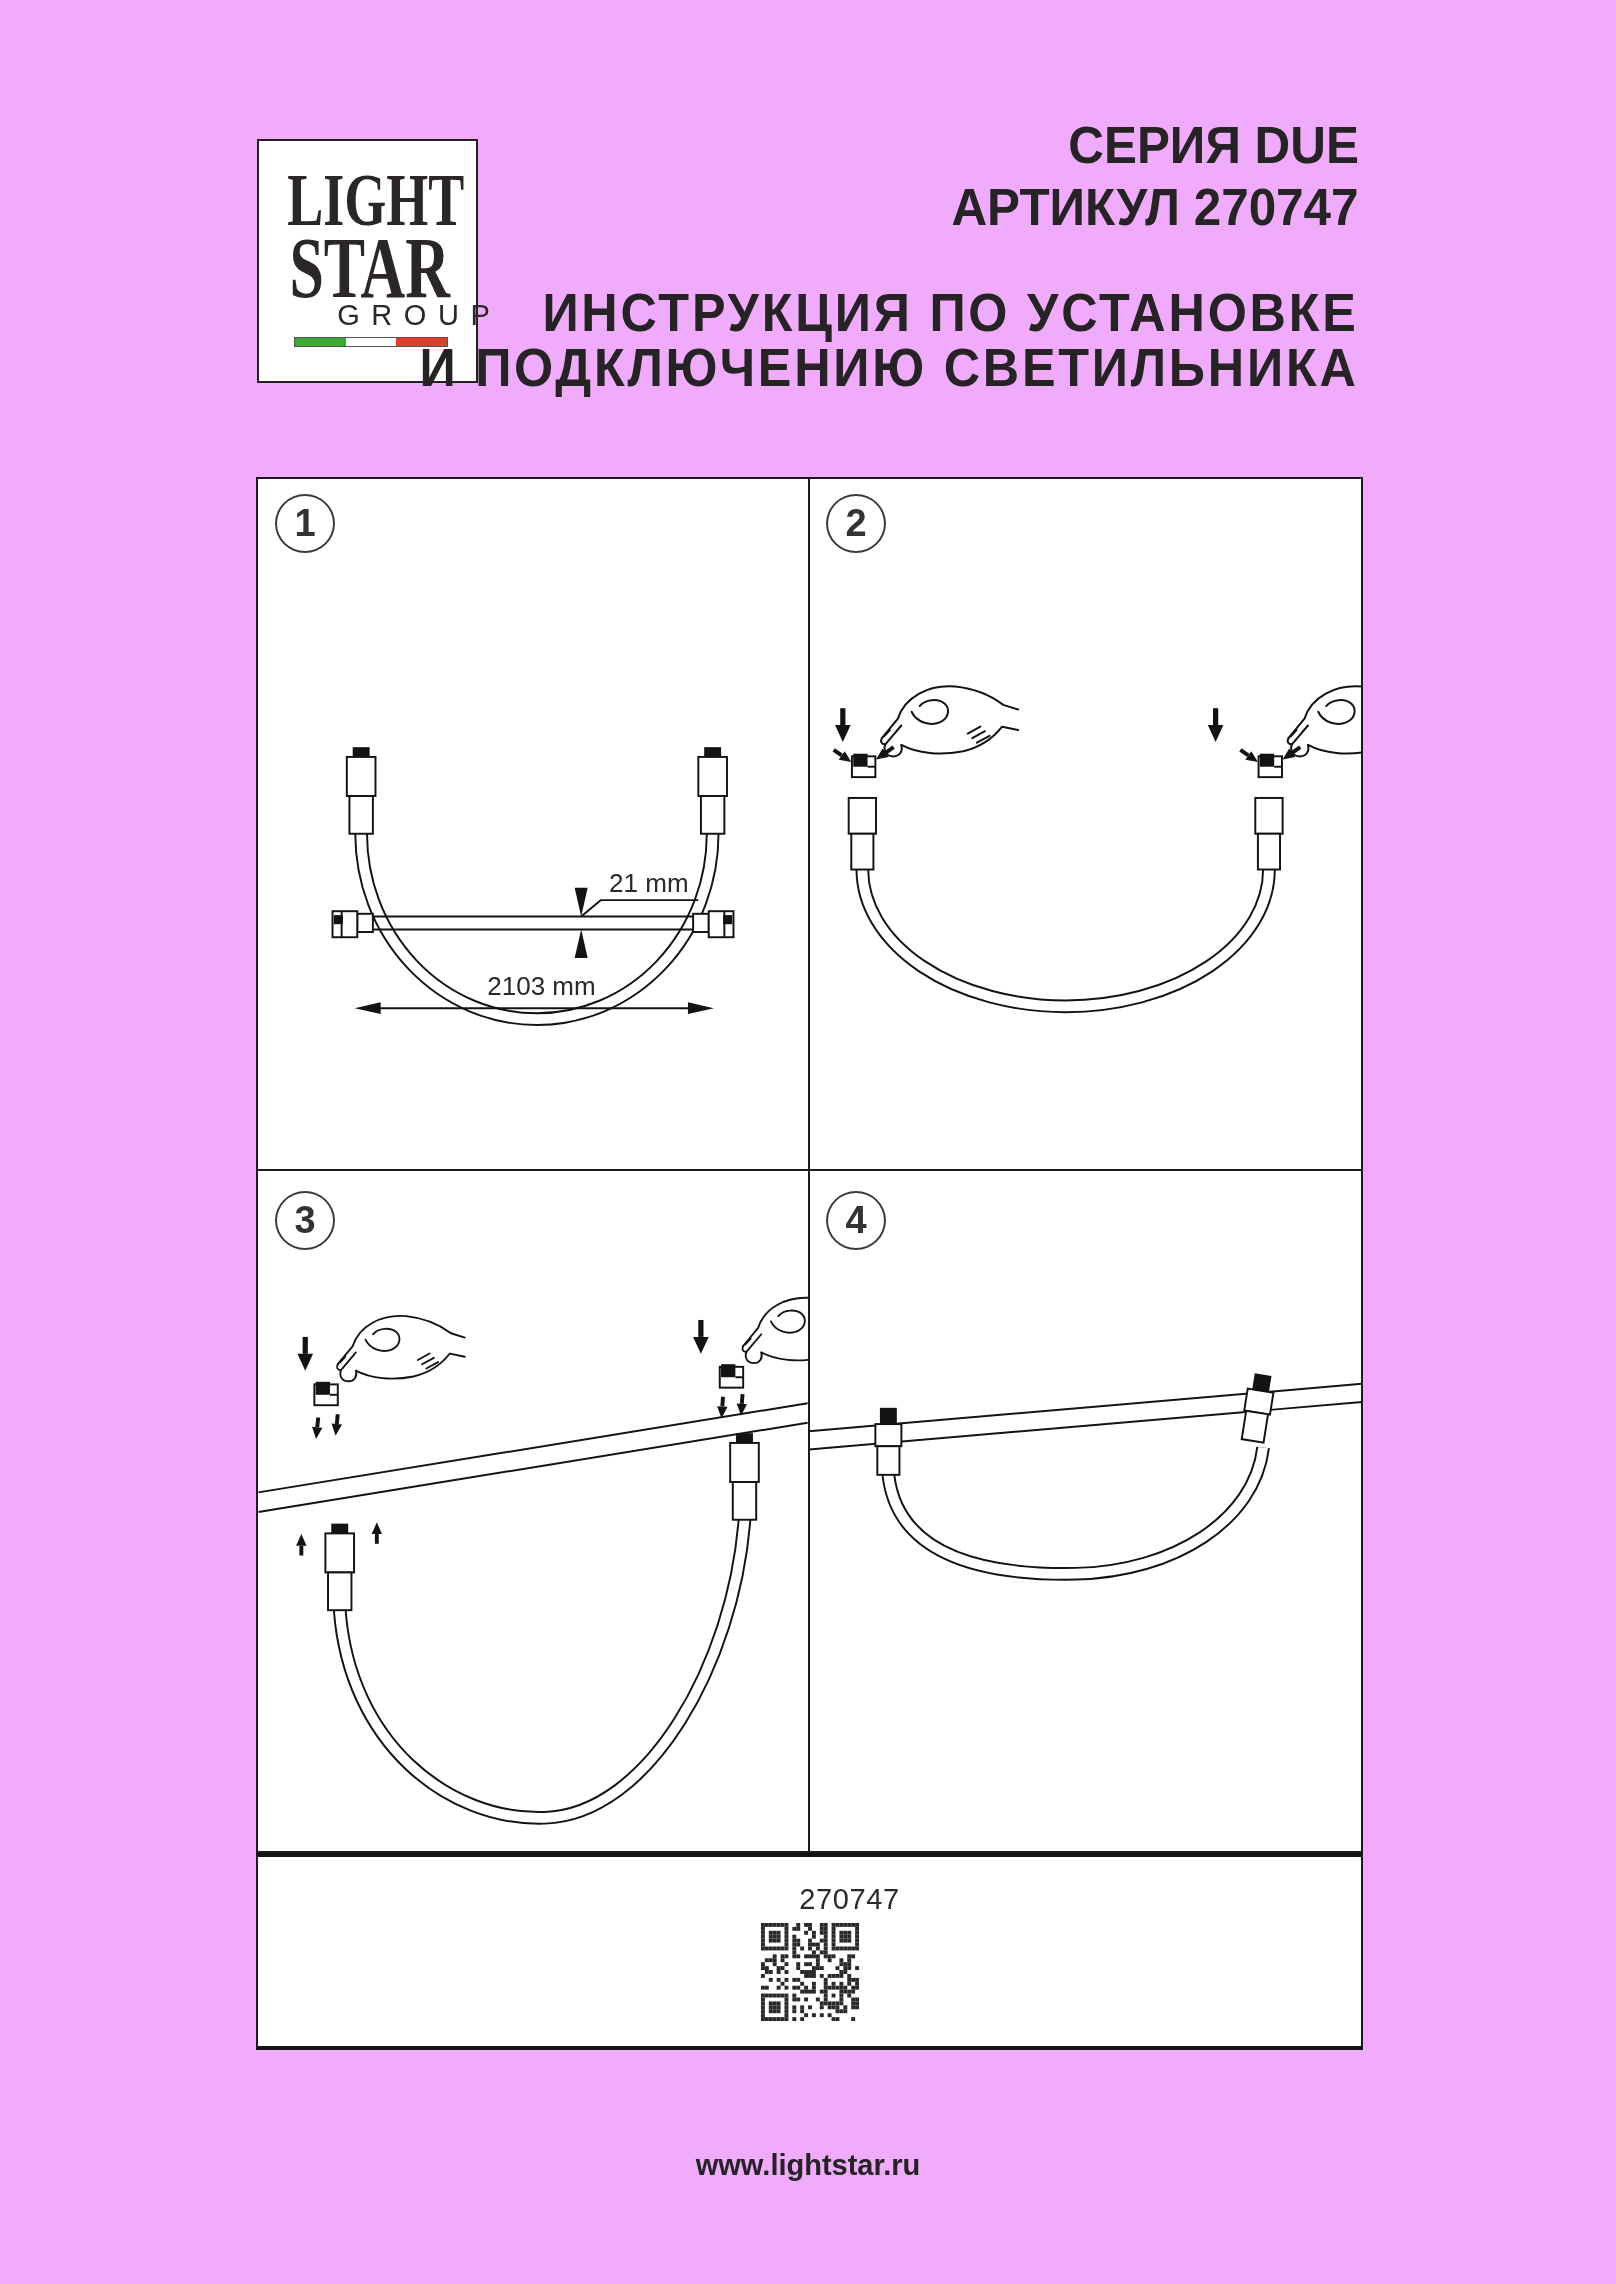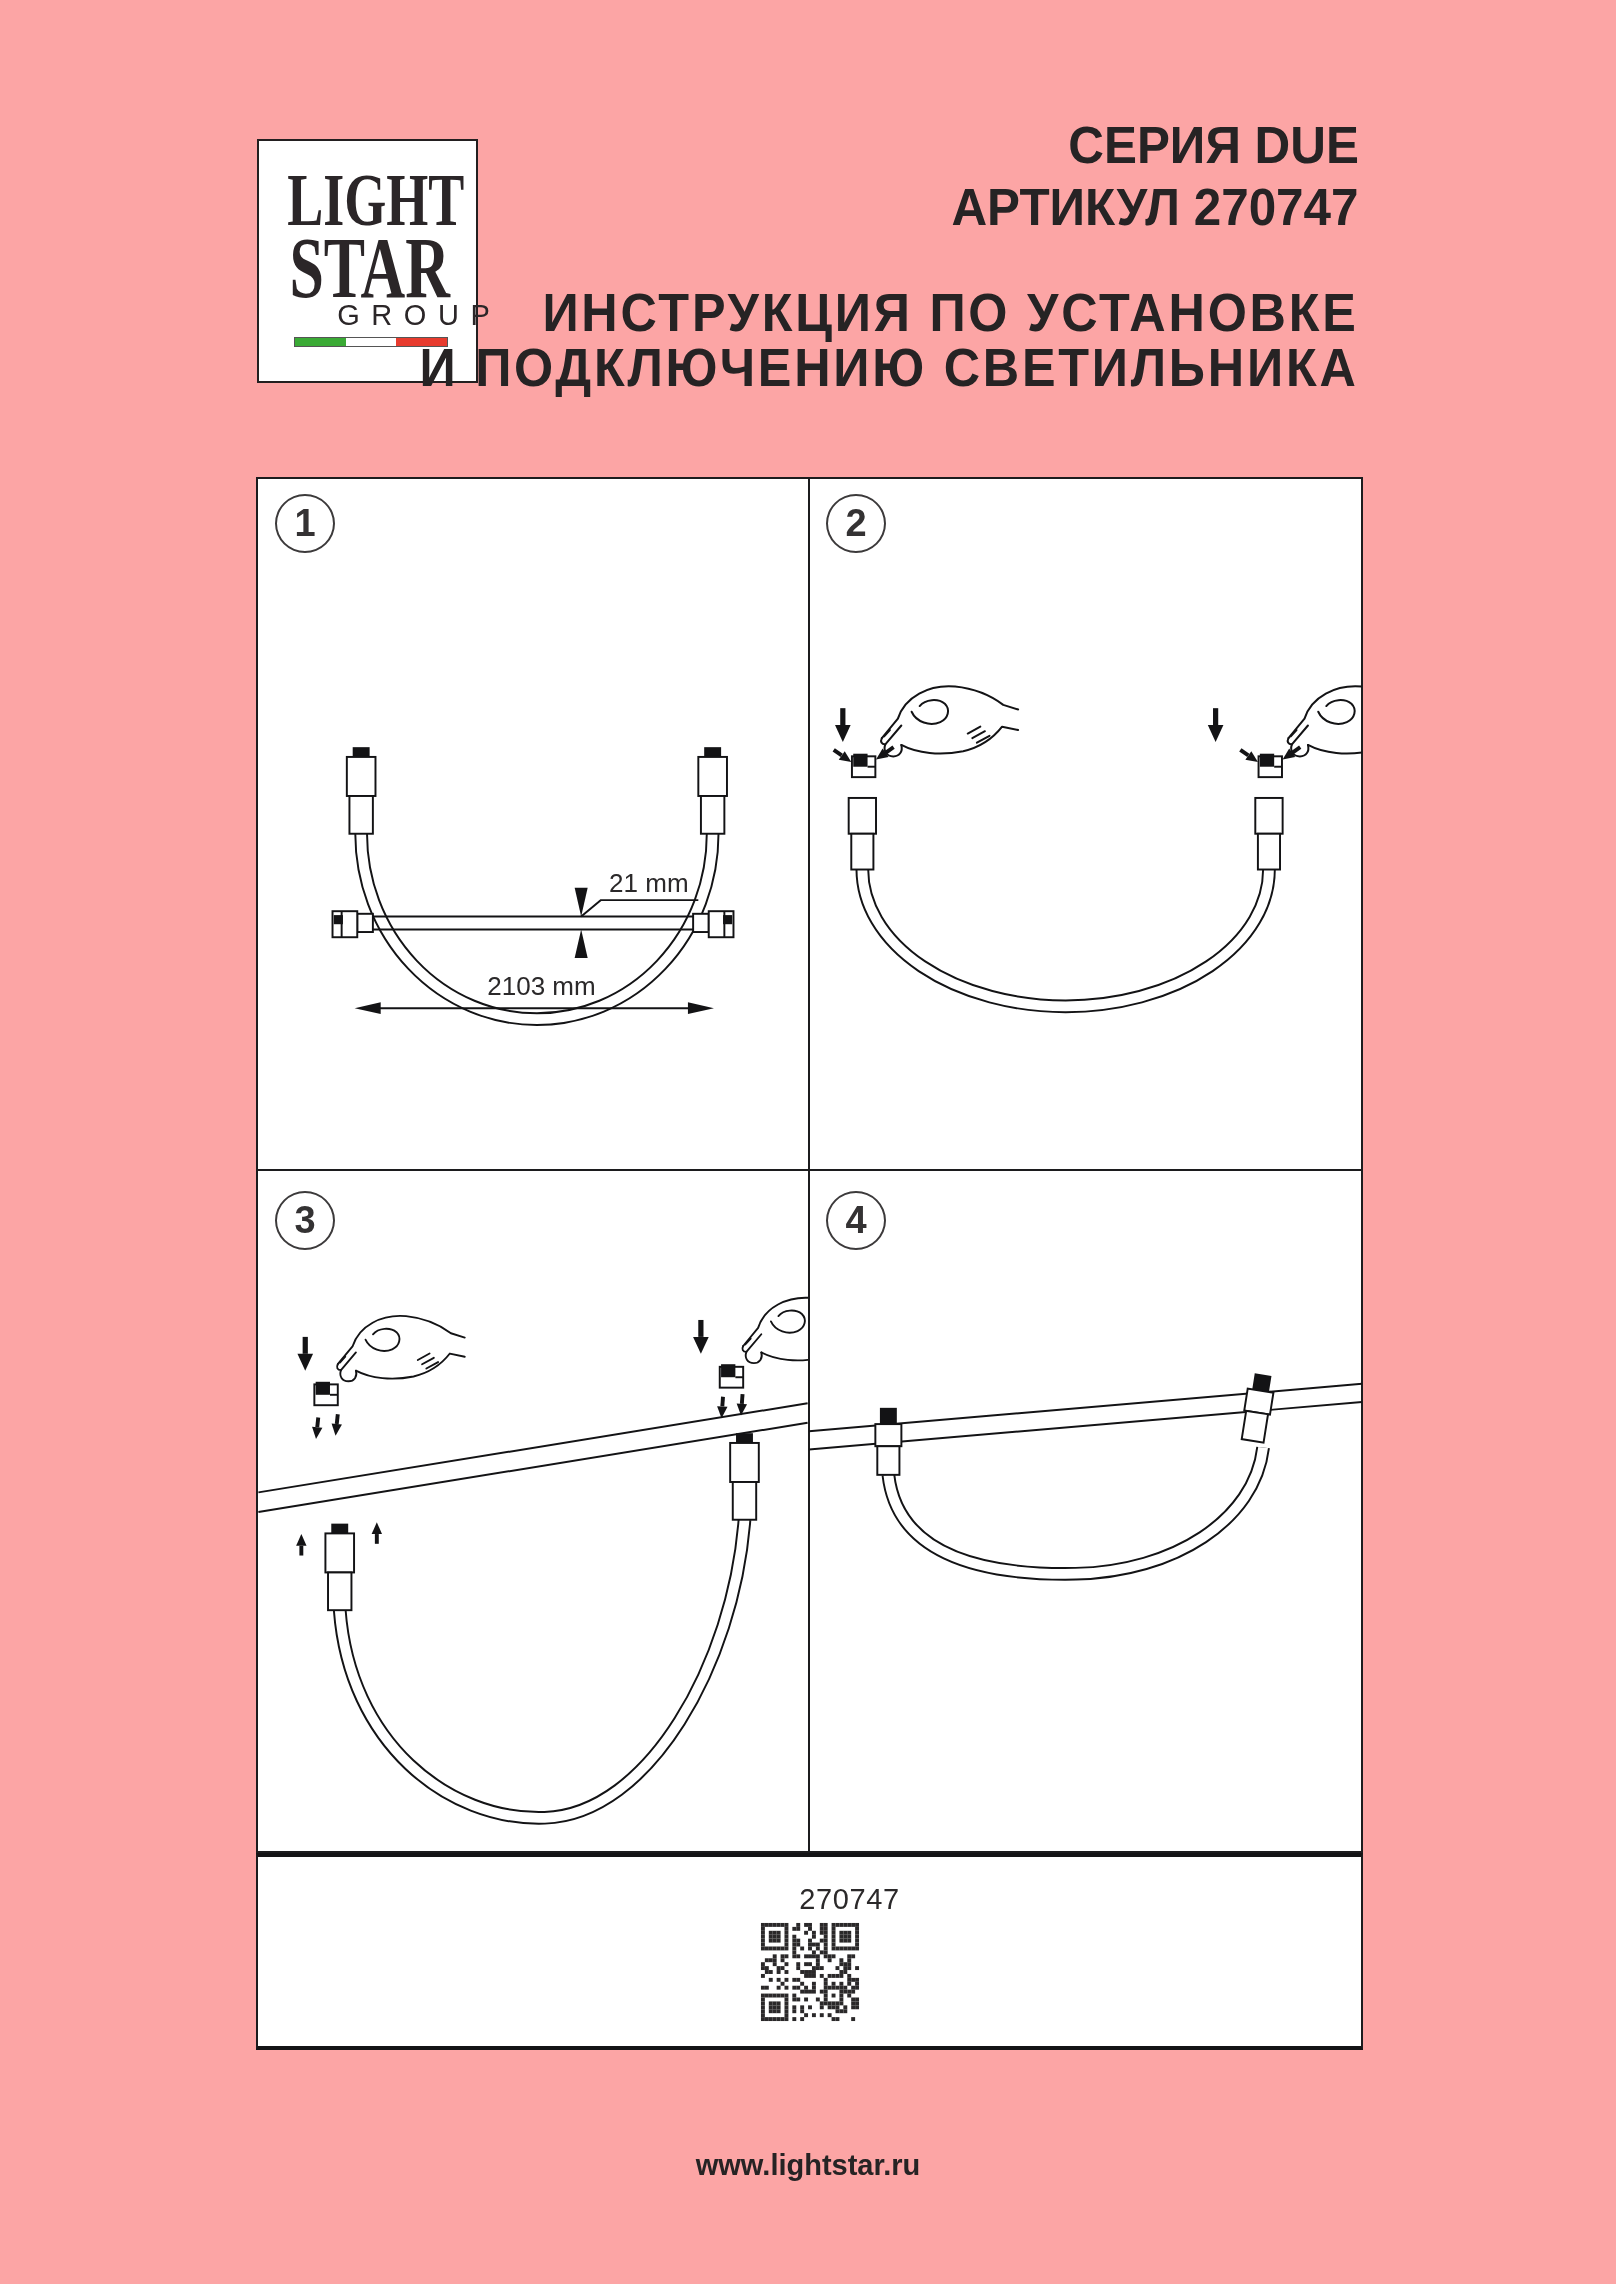--- a/index.html
+++ b/index.html
@@ -1,17 +1,17 @@
 <!DOCTYPE html>
 <html style="font-size:10.4px"><head>
 <meta charset="utf-8">
 <style>
   html,body{margin:0;padding:0;background:#9a9a9a;}
   .page{
-    position:relative;width:1616px;height:2284px;background:#fca5a5;
+    position:relative;width:1616px;height:2284px;background:#f0abfc;
     font-family:"Liberation Sans", sans-serif;color:#231f20;overflow:hidden;
   }
   
   .logo-box{
     position:absolute;left:257px;top:139px;width:217px;height:240px;
     border:2.6px solid #231f20;background:#fff;
   }
   .logo-word{position:absolute;left:0;width:100%;text-align:center;
     font-family:"Liberation Serif", serif;font-weight:700;color:#2b2628;white-space:nowrap;}
   .logo-light{top:18px;font-size:73px;transform:scaleX(.74);transform-origin:center;}

